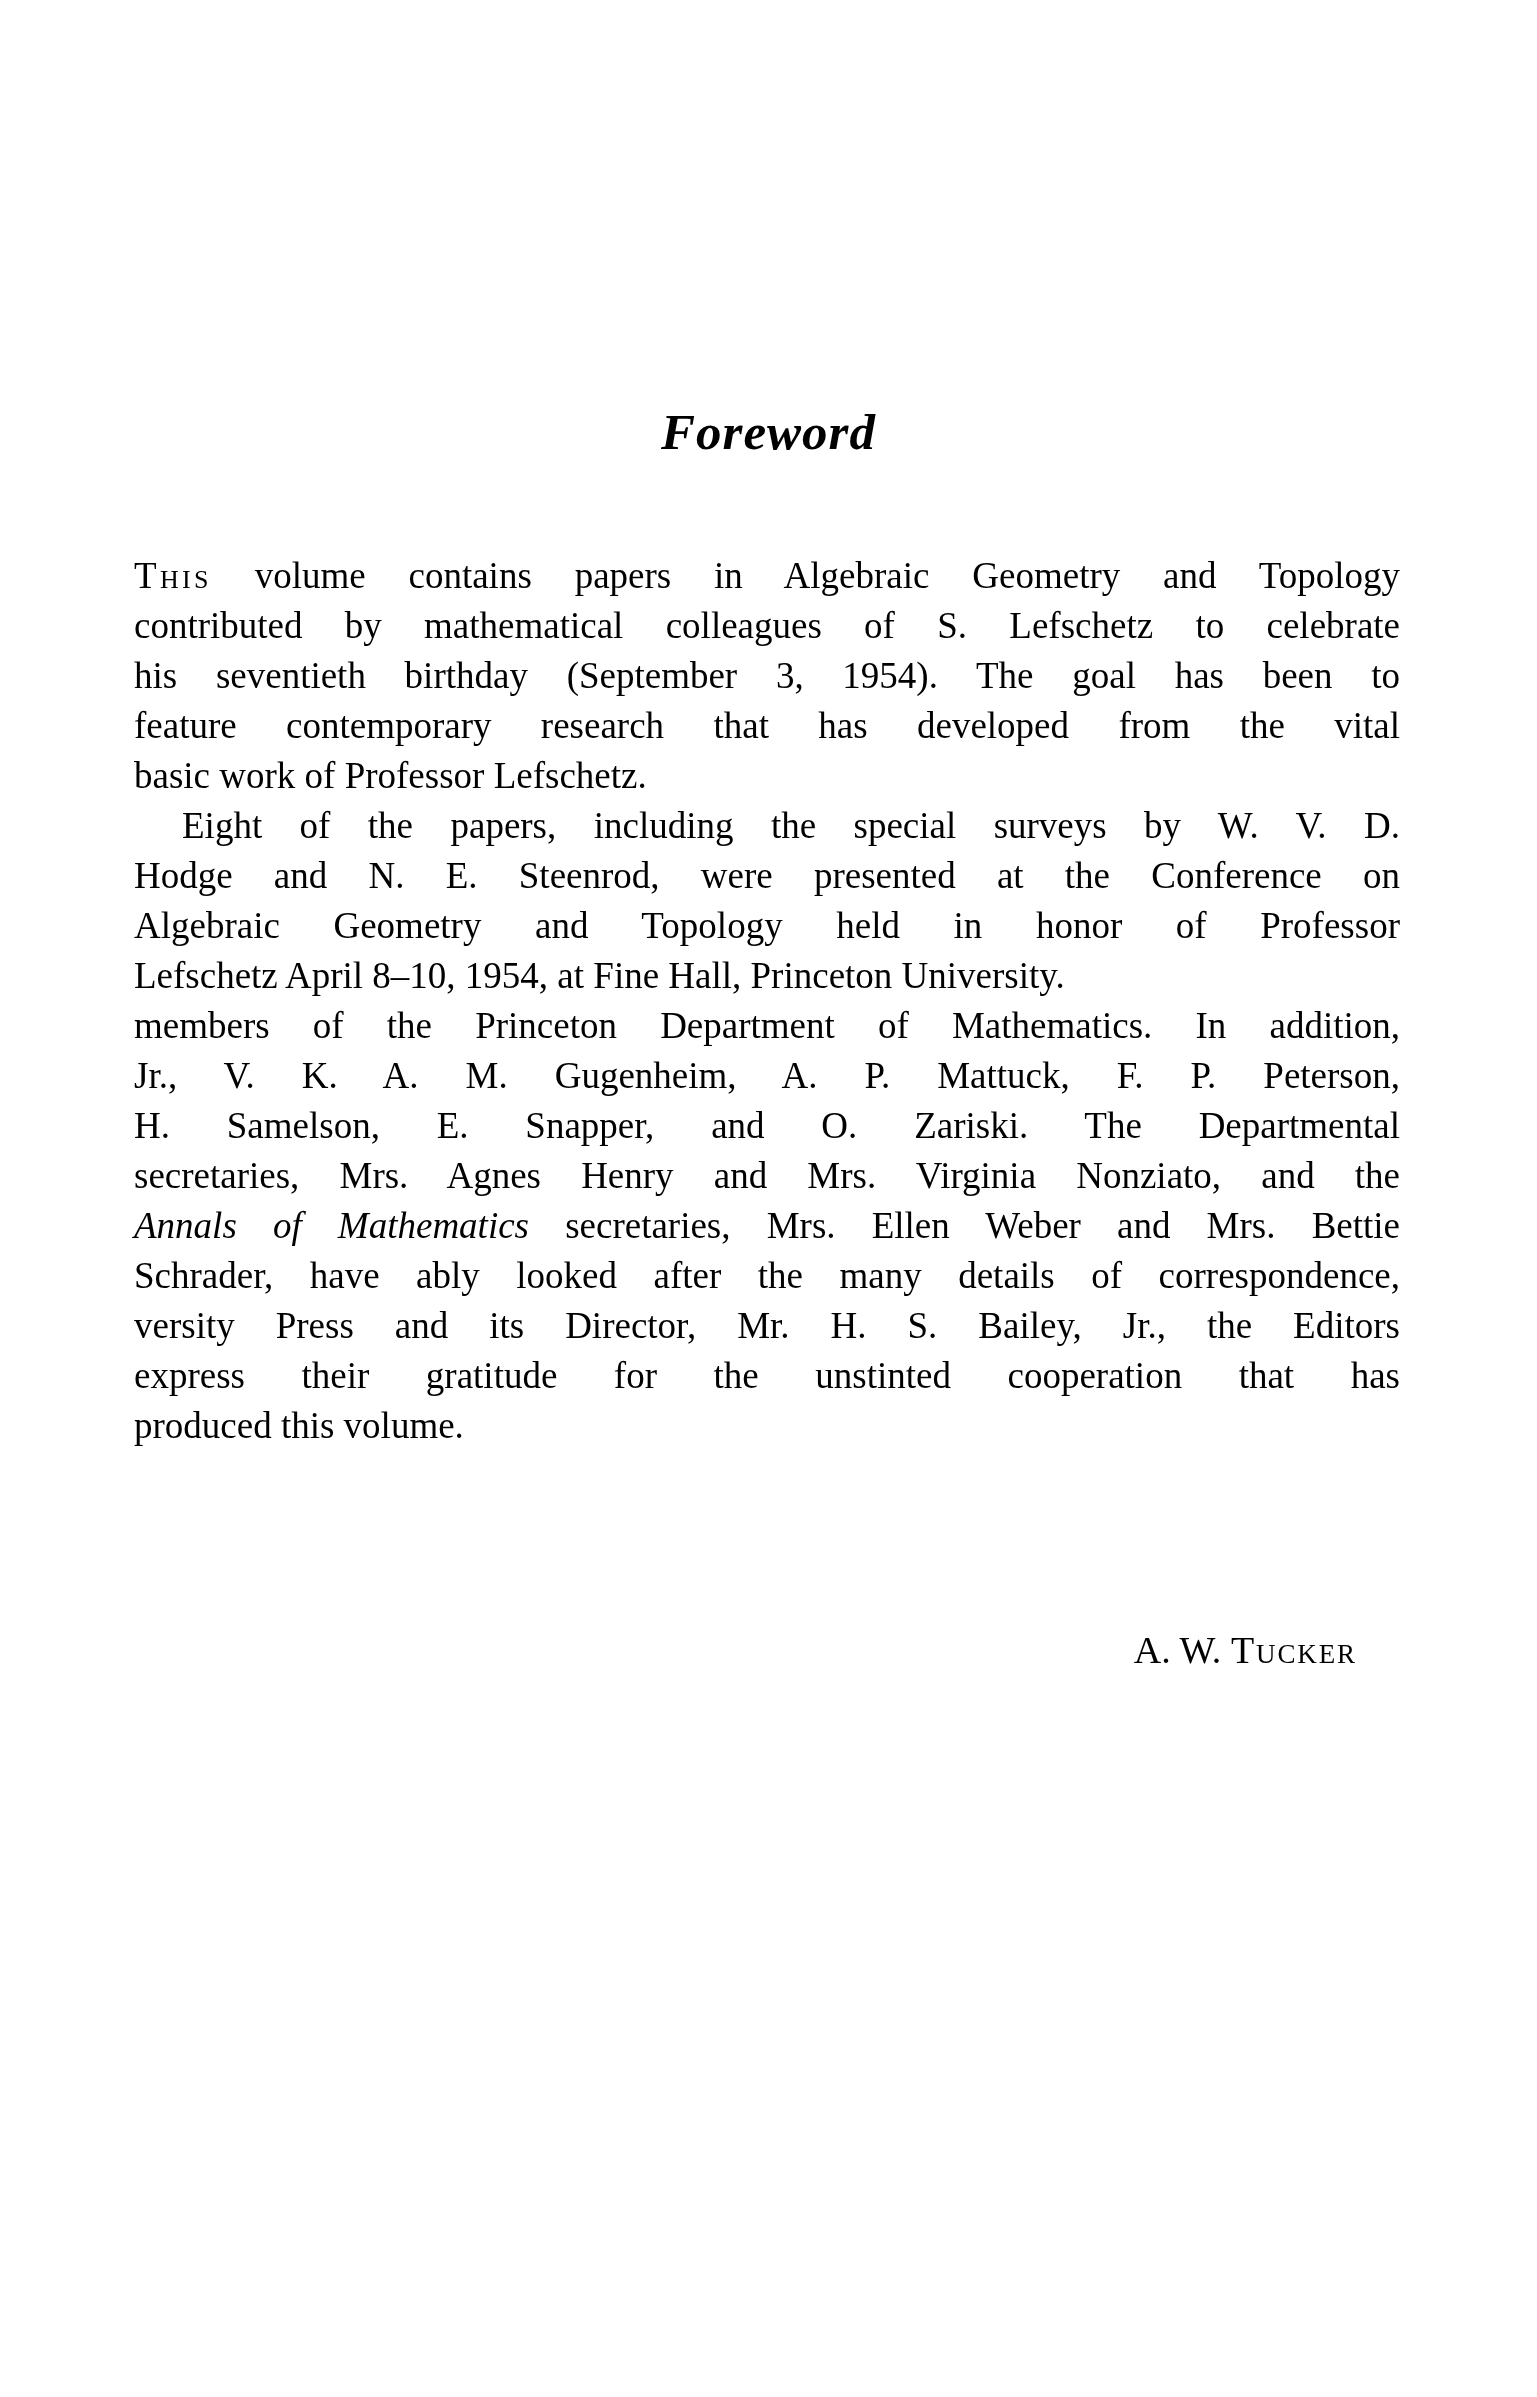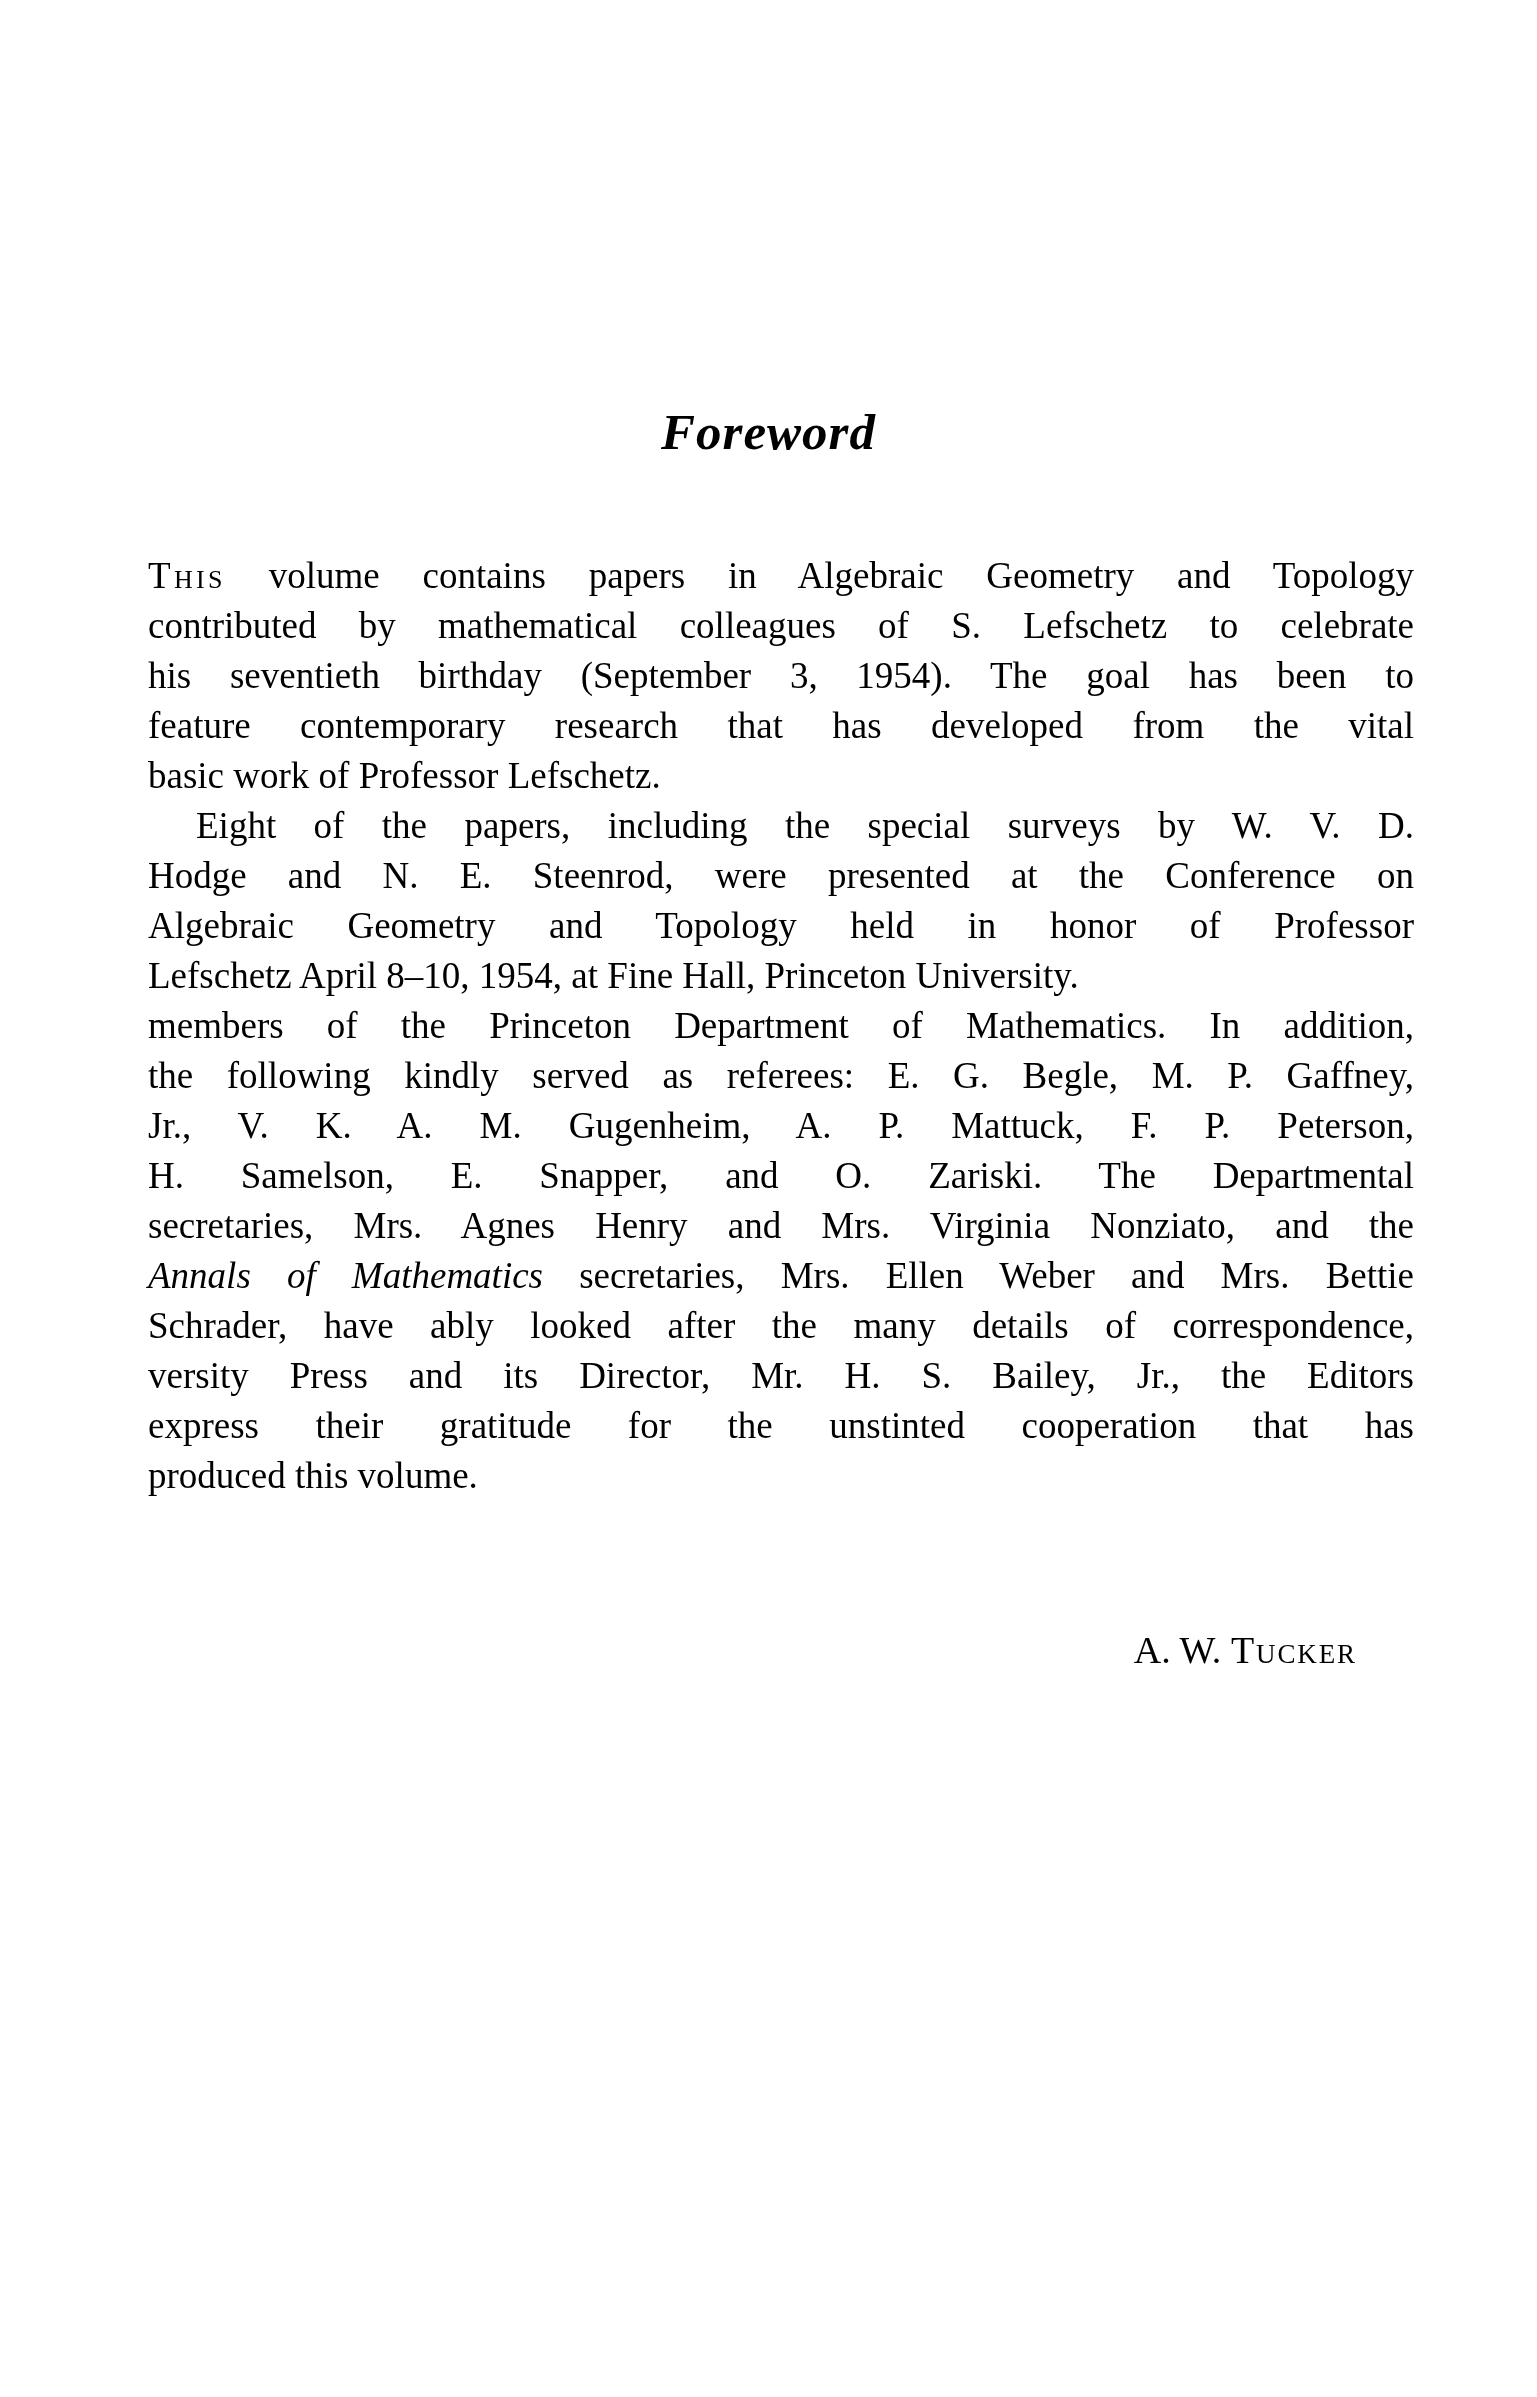--- a/index.html
+++ b/index.html
@@ -24,21 +24,21 @@
     width: 1537px;
     text-align: center;
     font-size: 51px;
     font-weight: bold;
     font-style: italic;
     letter-spacing: 1px;
   }
   .body-block {
     position: absolute;
     top: 551px;
-    left: 148px;
+    left: 134px;
     width: 1266px;
     font-size: 37px;
     line-height: 50px;
   }
   .line {
     text-align: justify;
     text-align-last: justify;
     white-space: nowrap;
   }
   .line.last {
@@ -79,21 +79,20 @@
       <div class="line"><span class="smallcaps">This</span><span> volume contains papers in Algebraic Geometry and Topology</span></div>
       <div class="line"><span>contributed by mathematical colleagues of S. Lefschetz to celebrate</span></div>
       <div class="line"><span>his seventieth birthday (September 3, 1954). The goal has been to</span></div>
       <div class="line"><span>feature contemporary research that has developed from the vital</span></div>
       <div class="line last"><span>basic work of Professor Lefschetz.</span></div>
       <div class="line indent"><span>Eight of the papers, including the special surveys by W. V. D.</span></div>
       <div class="line"><span>Hodge and N. E. Steenrod, were presented at the Conference on</span></div>
       <div class="line"><span>Algebraic Geometry and Topology held in honor of Professor</span></div>
       <div class="line last"><span>Lefschetz April 8–10, 1954, at Fine Hall, Princeton University.</span></div>
       <div class="line"><span>members of the Princeton Department of Mathematics.  In addition,</span></div>
-      <div class="line"><span>the following kindly served as referees: E. G. Begle, M. P. Gaffney,</span></div>
       <div class="line"><span>Jr., V. K. A. M. Gugenheim, A. P. Mattuck, F. P. Peterson,</span></div>
       <div class="line"><span>H. Samelson, E. Snapper, and O. Zariski. The Departmental</span></div>
       <div class="line"><span>secretaries, Mrs. Agnes Henry and Mrs. Virginia Nonziato, and the</span></div>
       <div class="line"><span class="italic">Annals of Mathematics</span><span> secretaries, Mrs. Ellen Weber and Mrs. Bettie</span></div>
       <div class="line"><span>Schrader, have ably looked after the many details of correspondence,</span></div>
       <div class="line"><span>versity Press and its Director, Mr. H. S. Bailey, Jr., the Editors</span></div>
       <div class="line"><span>express their gratitude for the unstinted cooperation that has</span></div>
       <div class="line last"><span>produced this volume.</span></div>
     </div>
 

